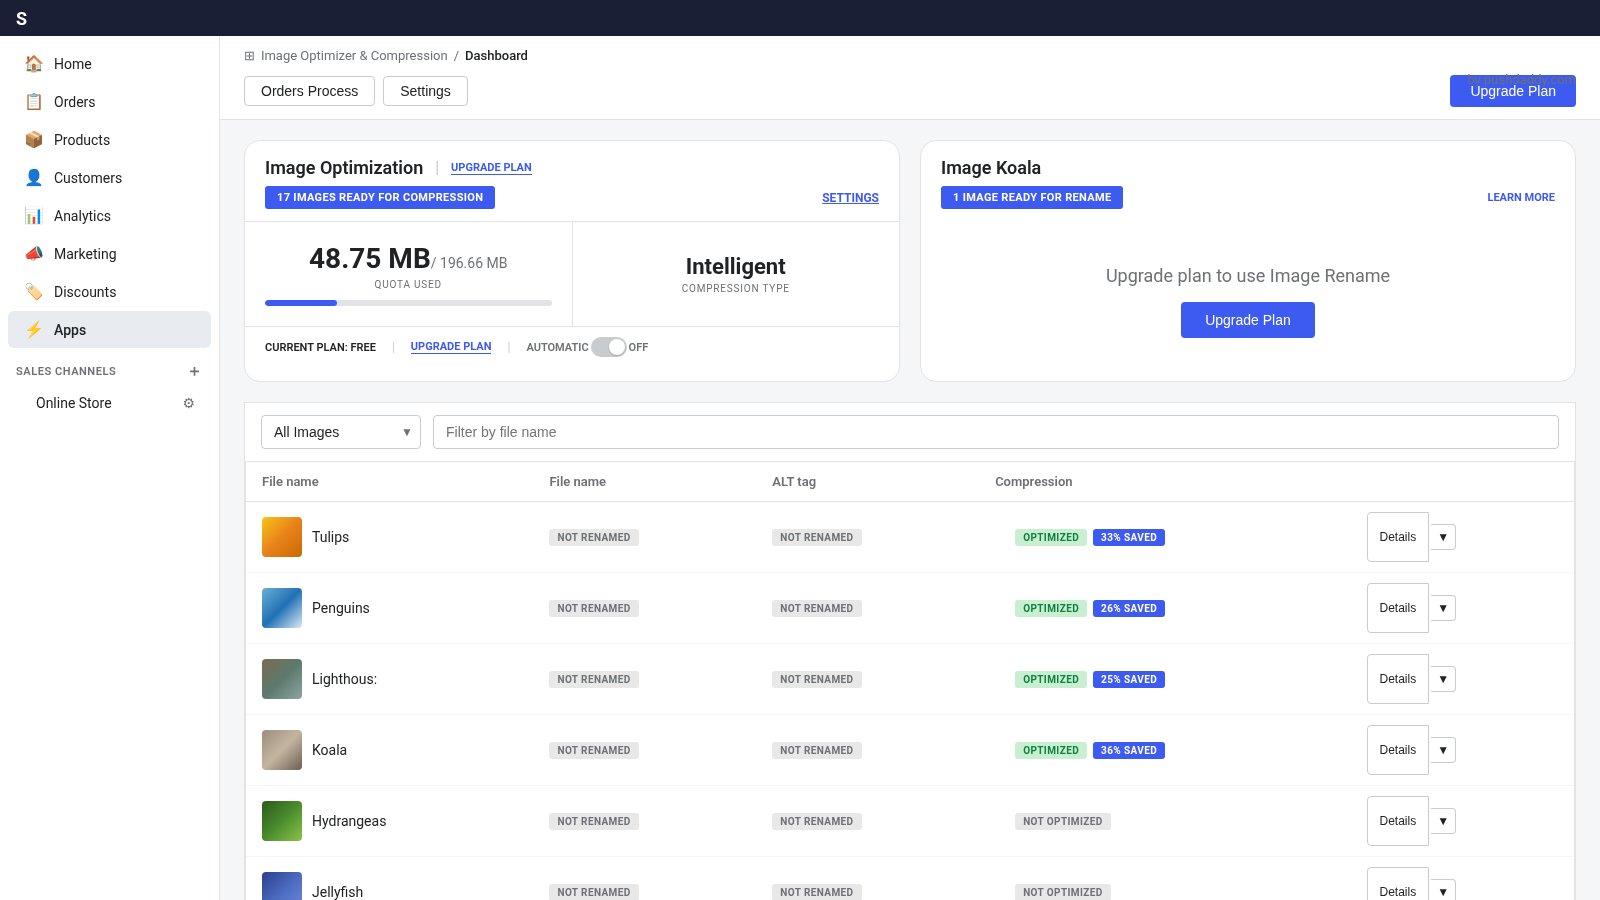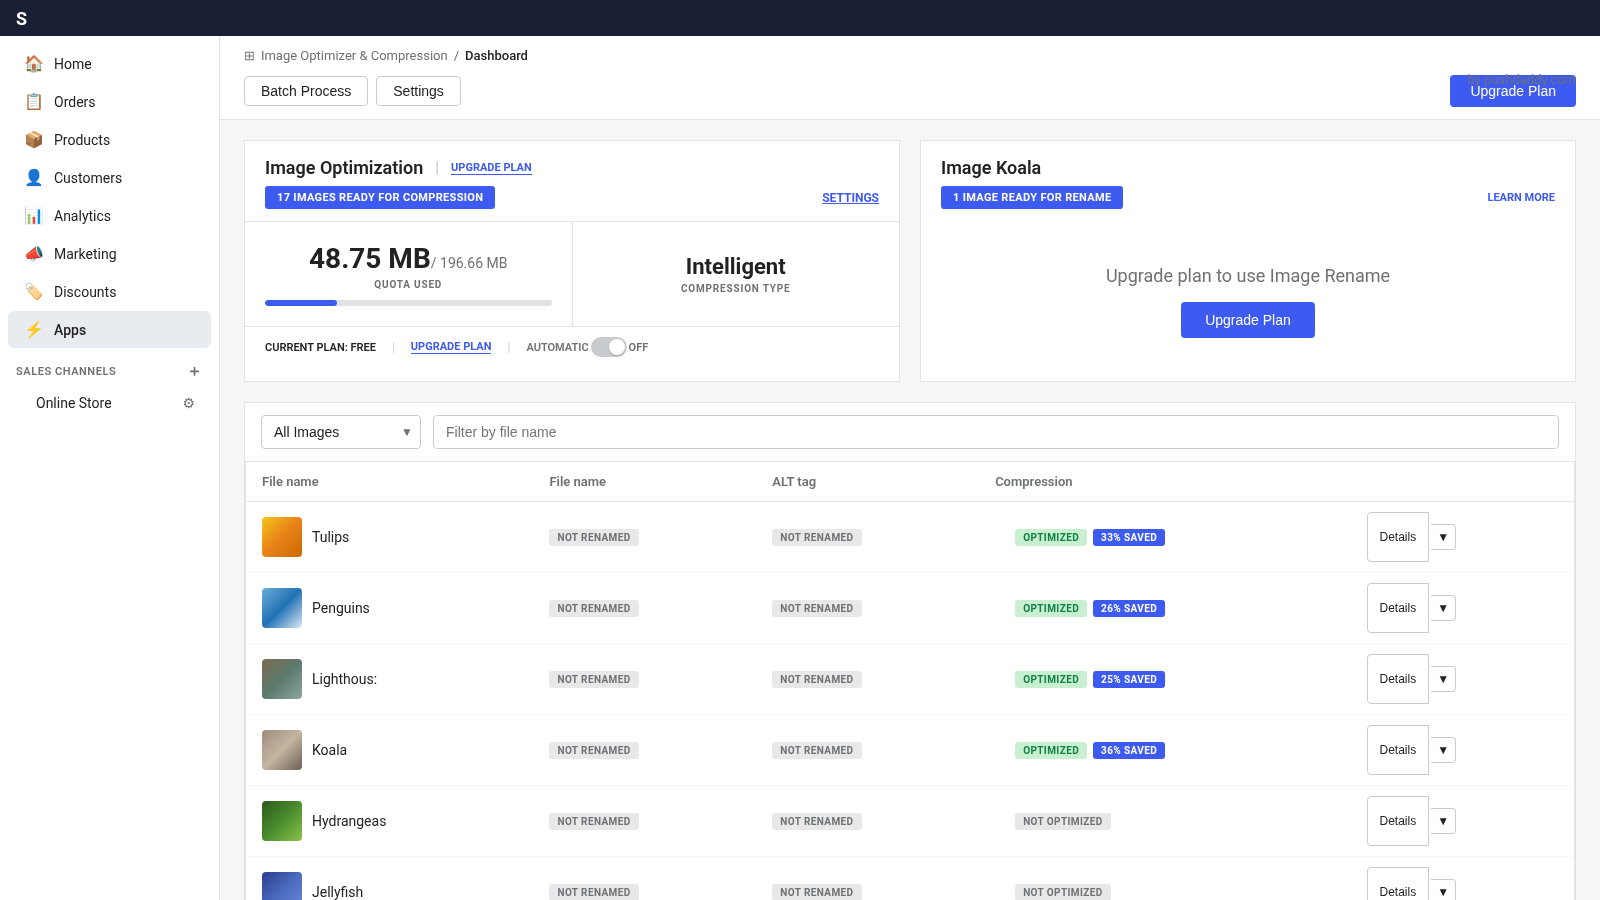--- a/index.html
+++ b/index.html
@@ -142,21 +142,21 @@
     .dashboard {
       padding: 20px 24px;
     }
     .panels-row {
       display: flex;
       gap: 20px;
       margin-bottom: 20px;
     }
     .panel {
       background: #fff;
-      border-radius: 0;
+      border-radius: 16px;
       border: 1px solid #e1e3e5;
       overflow: hidden;
     }
     .panel-left { flex: 1; }
     .panel-right { flex: 1; }
 
     .panel-header {
       padding: 16px 20px 8px;
       display: flex;
       align-items: center;
@@ -226,21 +226,21 @@
     }
     .panel-stat:last-child { border-right: none; }
     .stat-value {
       font-size: 28px;
       font-weight: 700;
       color: #202223;
     }
     .stat-secondary { color: #6d7175; font-size: 14px; }
     .stat-label {
       font-size: 10px;
-      font-weight: 700;
+      font-weight: 400;
       color: #6d7175;
       text-transform: uppercase;
       letter-spacing: 0.08em;
       margin-top: 4px;
     }
     .quota-bar-wrap {
       width: 100%;
       height: 6px;
       background: #e1e3e5;
       border-radius: 3px;
@@ -514,21 +514,21 @@
 
     <div class="app-header" style="position:relative;">
       <div class="breadcrumb">
         <span>⊞</span>
         <span>Image Optimizer &amp; Compression</span>
         <span>/</span>
         <span class="breadcrumb-current">Dashboard</span>
       </div>
       <div class="header-actions">
         <div class="header-tabs">
-          <button class="tab-btn">Batch Process</button>
+          <button class="tab-btn">Orders Process</button>
           <button class="tab-btn">Settings</button>
         </div>
         <button class="upgrade-btn-top">Upgrade Plan</button>
       </div>
       <div class="header-right">by pushdaddy.com</div>
     </div>
 
     <div class="dashboard">
 
       <div class="panels-row">

